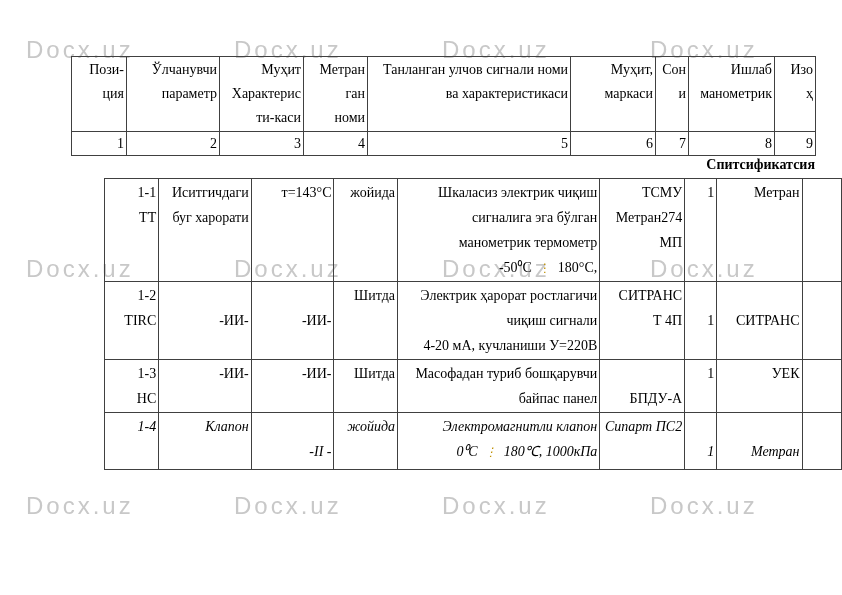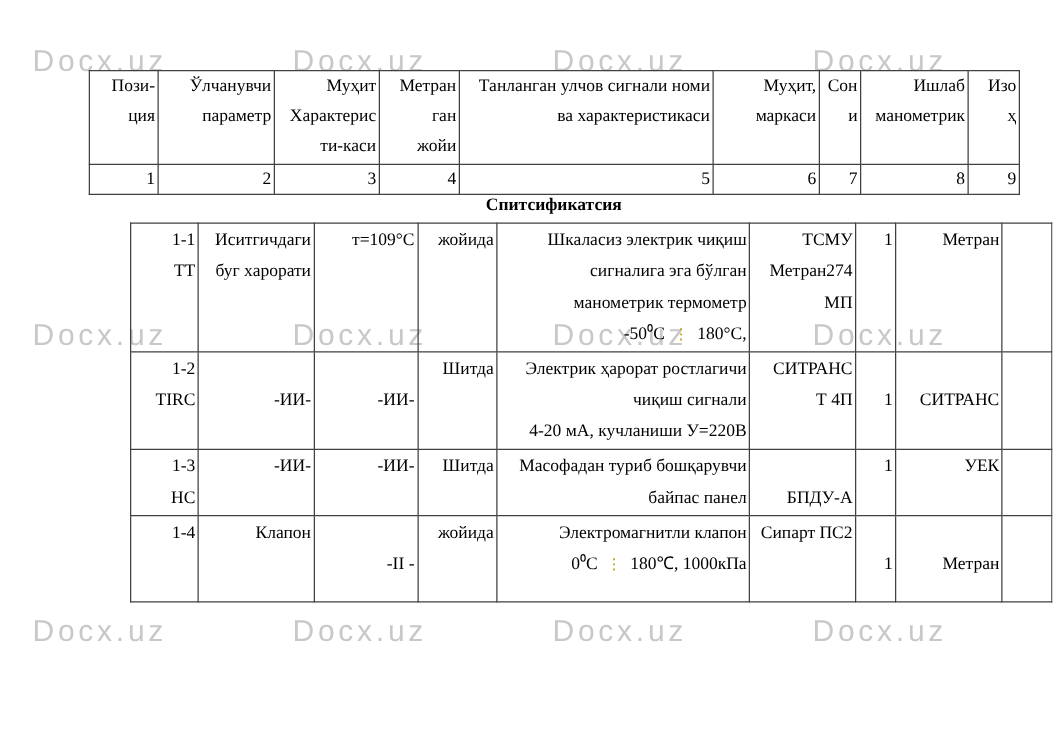--- a/index.html
+++ b/index.html
@@ -24,24 +24,24 @@
     padding:1px 2px; font-size:14px; overflow:hidden;
   }
   .ln { height:25px; line-height:25px; white-space:nowrap; }
   #header-table .ln { height:24px; line-height:24px; }
   tr.hr  { height:70px; }
   tr.nr  { height:23px; }
   tr.nr td { line-height:21px; }
   tr.sr0 { height:103px; }
   tr.sr1 { height:76px; }
   tr.sr2 { height:50px; }
-  tr.sr3 { height:69px; }
+  tr.sr3 { height:57px;font-style:italic; }
   .title {
     position:absolute; top:155px; left:71px; width:744px; z-index:1;
-    text-align:center; font-weight:bold; font-size:14px; line-height:20px;
+    text-align:right; font-weight:bold; font-size:14px; line-height:20px;
   }
   .sep { color:var(--sep-color,#bf9000); margin:0 7px; font-size:12px; }
 </style>
 </head>
 <body style="--sep-color: #bf9000;">
 
 <span class="wm" style="left:26px;top:36px">Docx.uz</span>
 <span class="wm" style="left:234px;top:36px">Docx.uz</span>
 <span class="wm" style="left:442px;top:36px">Docx.uz</span>
 <span class="wm" style="left:650px;top:36px">Docx.uz</span>
@@ -77,21 +77,21 @@
       <div class="ln">параметр</div>
     </td>
     <td>
       <div class="ln">Муҳит</div>
       <div class="ln">Характерис</div>
       <div class="ln">ти-каси</div>
     </td>
     <td>
       <div class="ln">Метран</div>
       <div class="ln">ган</div>
-      <div class="ln">жойи</div>
+      <div class="ln">номи</div>
     </td>
     <td>
       <div class="ln">Танланган улчов сигнали номи</div>
       <div class="ln">ва характеристикаси</div>
     </td>
     <td>
       <div class="ln">Муҳит,</div>
       <div class="ln">маркаси</div>
     </td>
     <td>
@@ -140,21 +140,21 @@
       <tr class="sr0">
     <td>
       <div class="ln">1-1</div>
       <div class="ln">ТТ</div>
     </td>
     <td>
       <div class="ln">Иситгичдаги</div>
       <div class="ln">буг харорати</div>
     </td>
     <td>
-      <div class="ln">т=109°С</div>
+      <div class="ln">т=143°С</div>
     </td>
     <td>
       <div class="ln">жойида</div>
     </td>
     <td>
       <div class="ln">Шкаласиз электрик чиқиш</div>
       <div class="ln">сигналига эга бўлган</div>
       <div class="ln">манометрик термометр</div>
       <div class="ln">
         <span>-50⁰С</span><span class="sep">⋮</span><span>180°С,</span>

